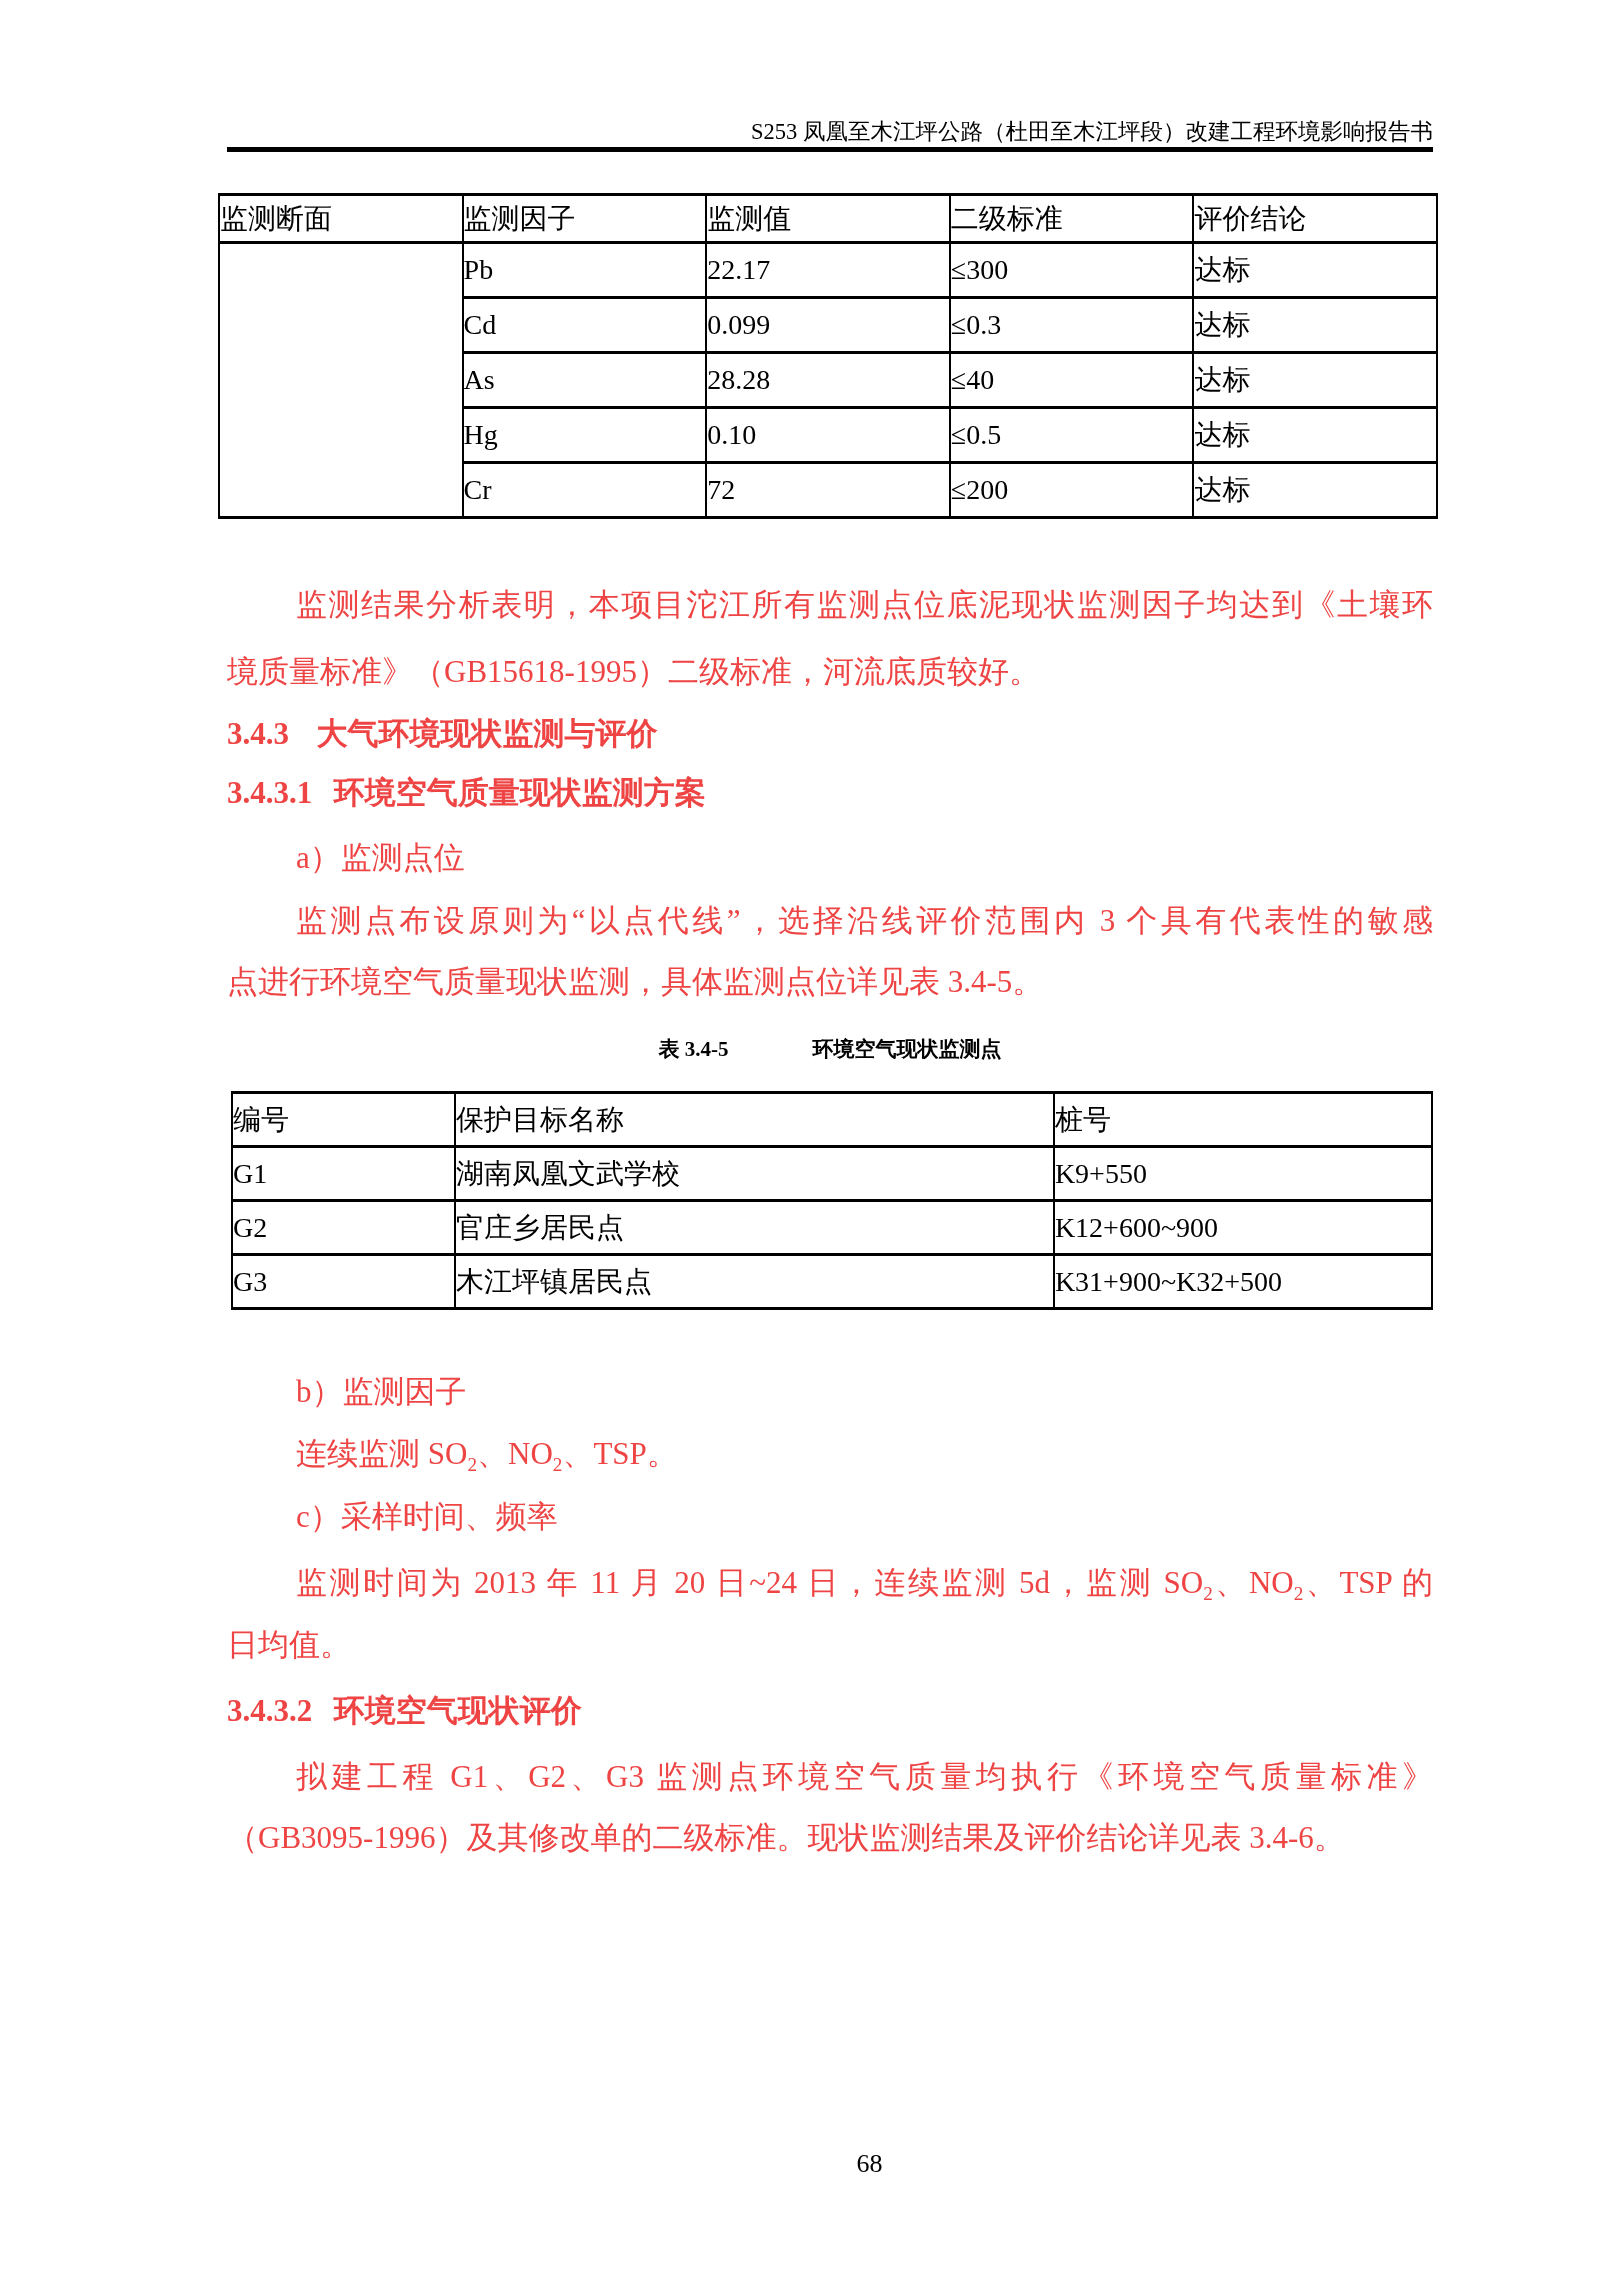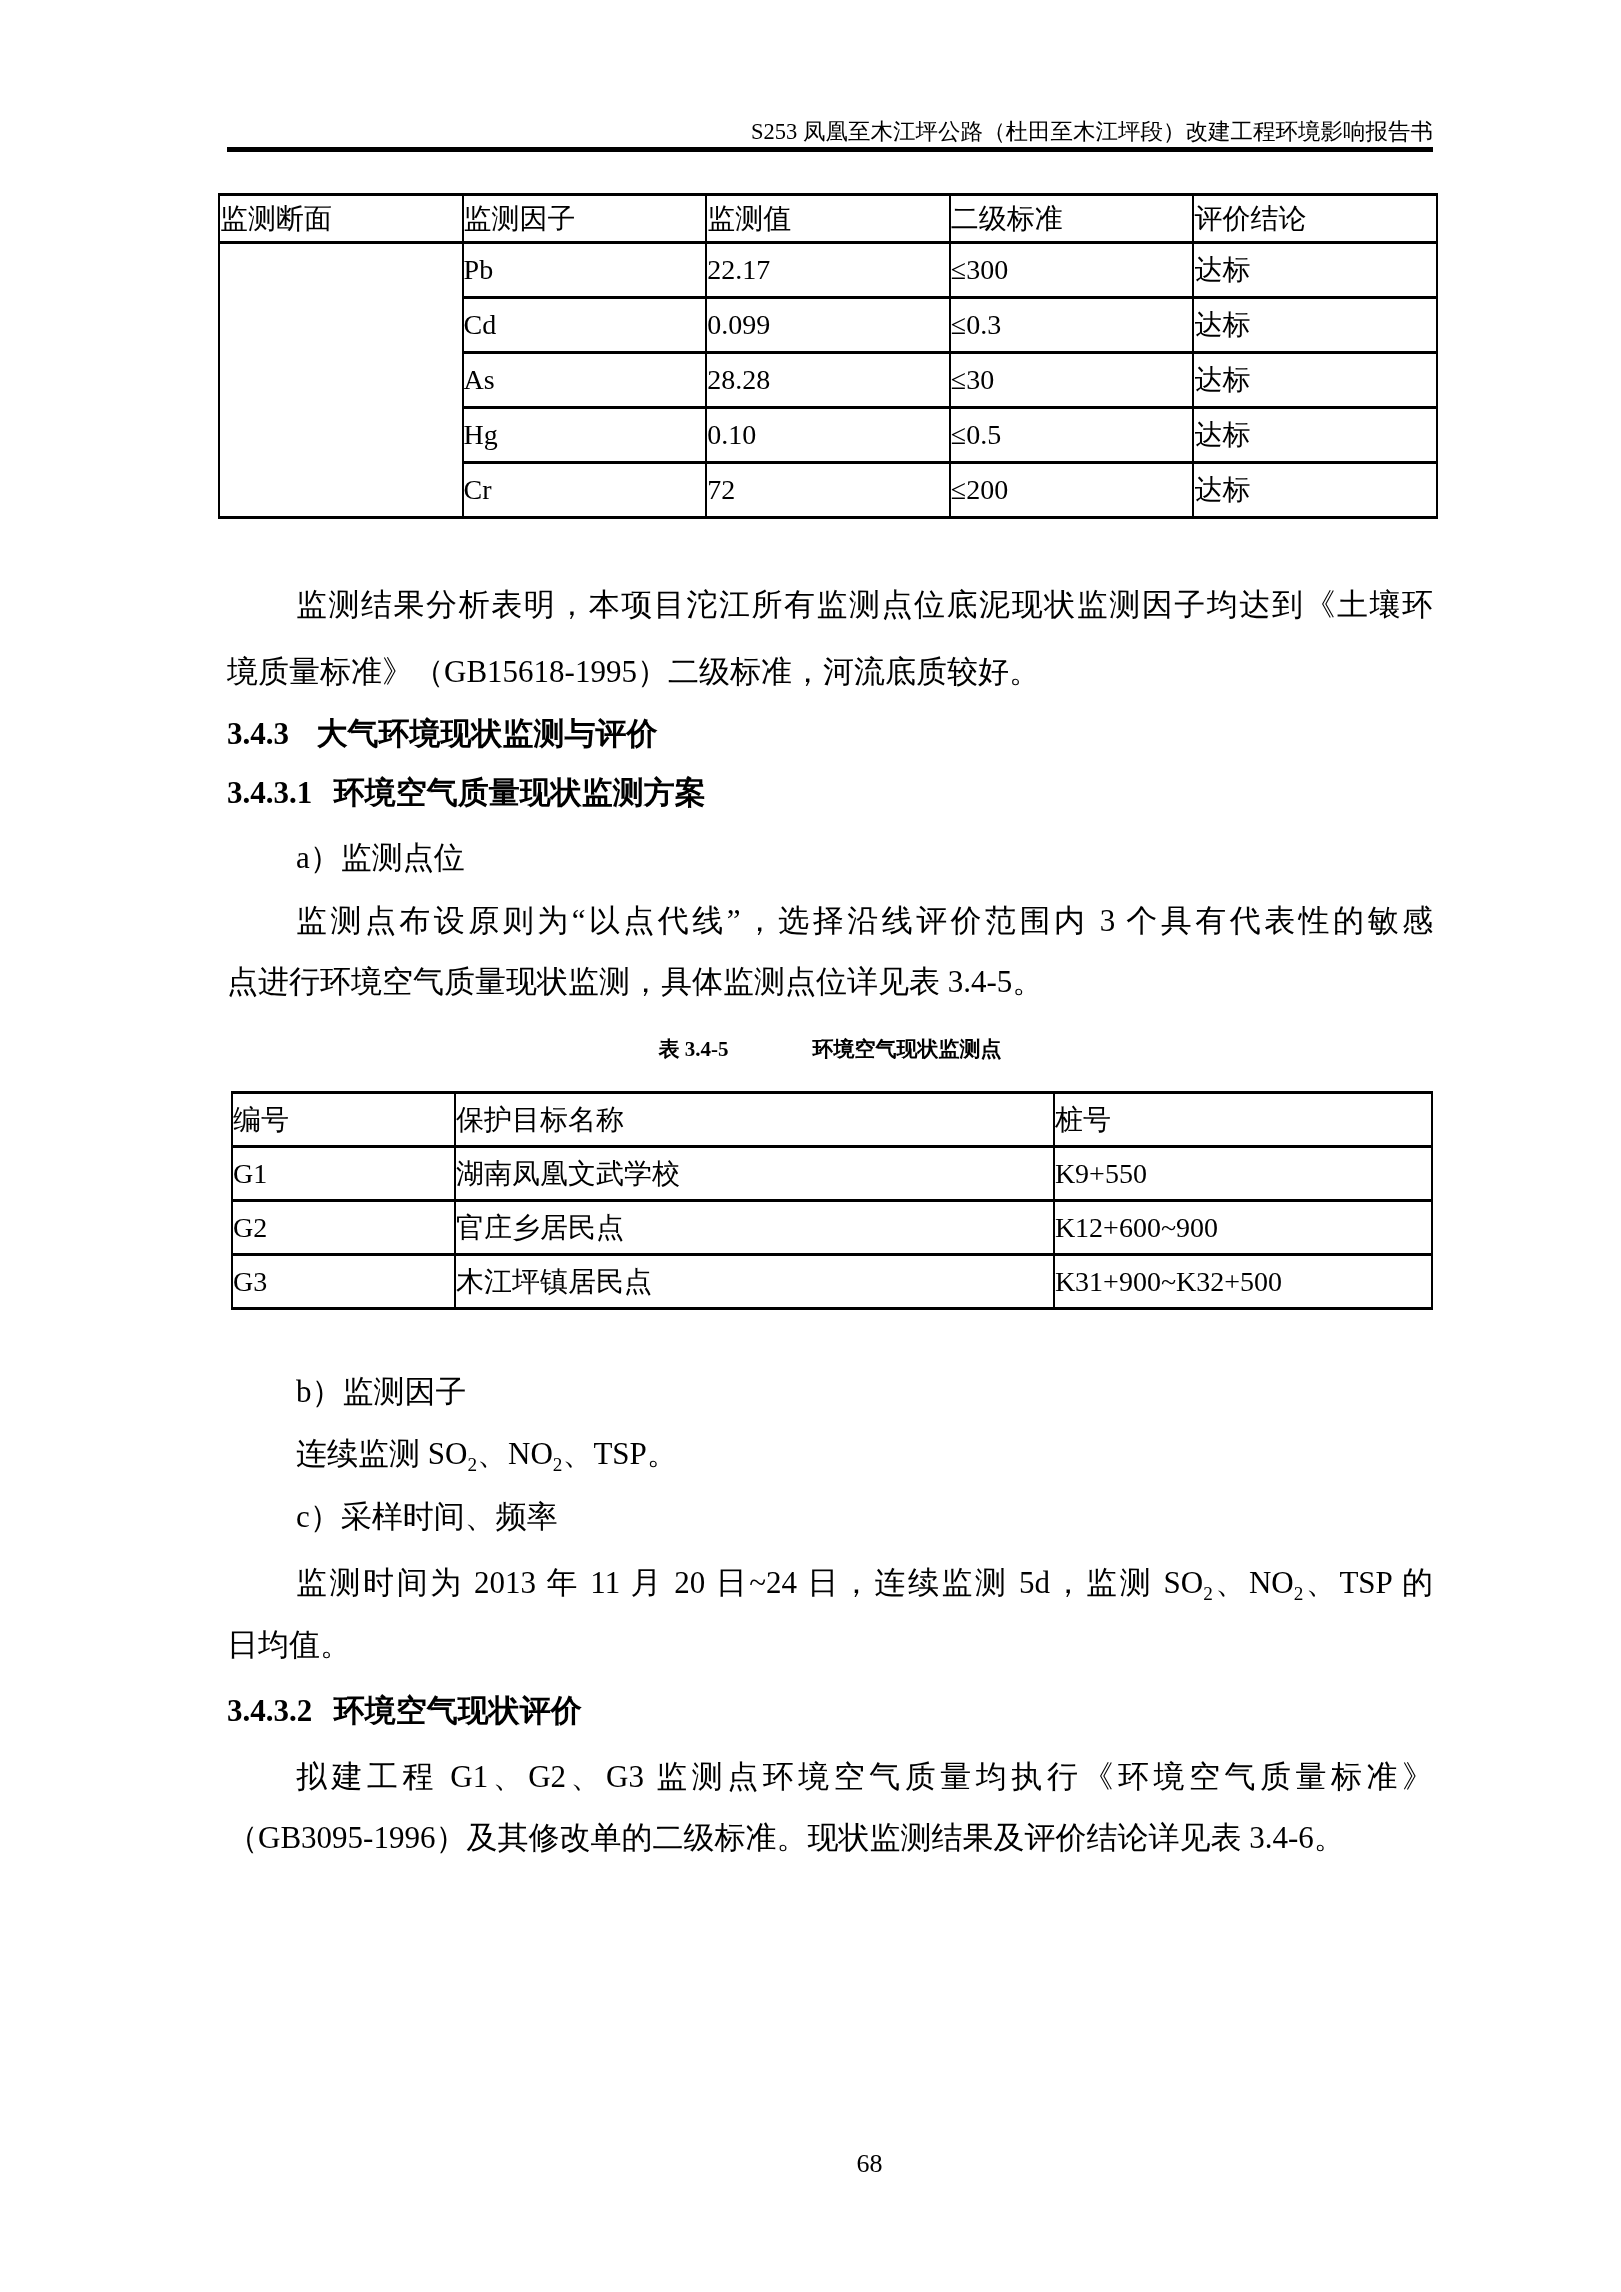--- a/index.html
+++ b/index.html
@@ -8,21 +8,21 @@
     width:1621px;height:2293px;
     background:#ffffff;
     font-family:"Liberation Serif","DejaVu Serif",serif;
     color:#000;
     overflow:hidden;
   }
   .line{
     position:absolute;
     left:227px;width:1206px;
     font-size:31px;line-height:39px;
-    color:#000000;
+    color:#ef4444;
   }
   .jf{text-align:justify;text-align-last:justify;}
   .ind{padding-left:69px;width:1137px;}
   .bold{font-weight:bold;}
   .hnum{display:inline-block;margin-right:27.4px;}
   .hnum2{display:inline-block;margin-right:21.6px;}
   .header-title{
     position:absolute;left:227px;width:1206px;top:119px;
     text-align:right;font-size:22.5px;line-height:25.5px;
   }
@@ -84,21 +84,21 @@
     </tr>
     <tr>
       <td>Cd</td>
       <td>0.099</td>
       <td>≤0.3</td>
       <td>达标</td>
     </tr>
     <tr>
       <td>As</td>
       <td>28.28</td>
-      <td>≤30</td>
+      <td>≤40</td>
       <td>达标</td>
     </tr>
     <tr>
       <td>Hg</td>
       <td>0.10</td>
       <td>≤0.5</td>
       <td>达标</td>
     </tr>
     <tr>
       <td>Cr</td>

